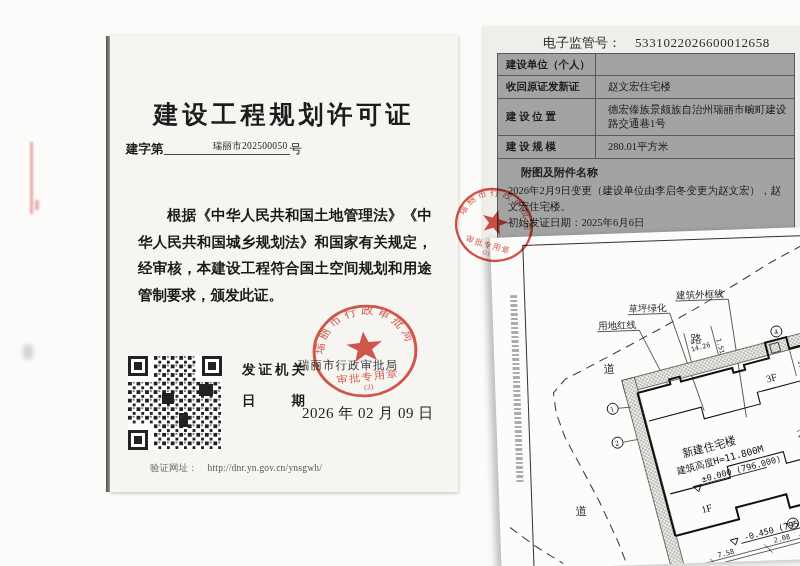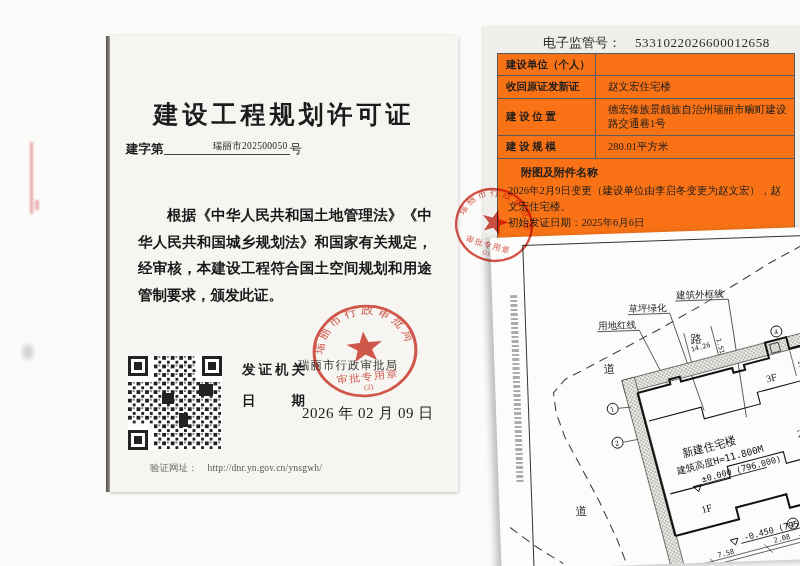--- a/index.html
+++ b/index.html
@@ -30,21 +30,21 @@
   .stamp-date{left:192px;top:368px;font-size:15px;letter-spacing:.5px;color:#222;}
   .verify{left:40px;top:426px;font-size:9.5px;color:#6c6c6c;}
   .verify .url{color:#555;margin-left:10px;letter-spacing:.2px;margin-top:6px;}
   .qr{left:18px;top:320px;width:94px;height:94px;}
 
   
   .tpaper{left:483px;top:26px;width:330px;height:212px;background:#f0eeea;
         box-shadow:0 1px 3px rgba(0,0,0,.2);}
   .sup-line{left:60px;top:8px;font-size:13px;color:#2a2a2a;}
   .sup-line .v{margin-left:14px;letter-spacing:.6px;}
-  .itable{left:14px;top:27px;width:296px;border:1px solid #5a5a5a;background:#f97316;}
+  .itable{left:14px;top:27px;width:296px;border:1px solid #5a5a5a;background:#a3a3a3;}
   .irow{display:flex;border-bottom:1px solid #5a5a5a;}
   .irow:last-child{border-bottom:none;}
   .ilabel{width:85px;padding:4px 4px 3px 8px;font-size:10.5px;font-weight:bold;
         border-right:1px solid #5a5a5a;display:flex;align-items:center;}
   .ivalue{flex:1;padding:4px 6px 3px 12px;font-size:10.5px;display:flex;align-items:center;line-height:1.4;}
   .attach{padding:5px 10px 6px 10px;font-size:10.5px;line-height:1.55;}
   .attach .hd{font-weight:bold;font-size:11px;margin-bottom:2px;padding-left:13px;}
 
   
   .plan{left:490px;top:238px;width:312px;height:332px;background:#fcfcfa;

